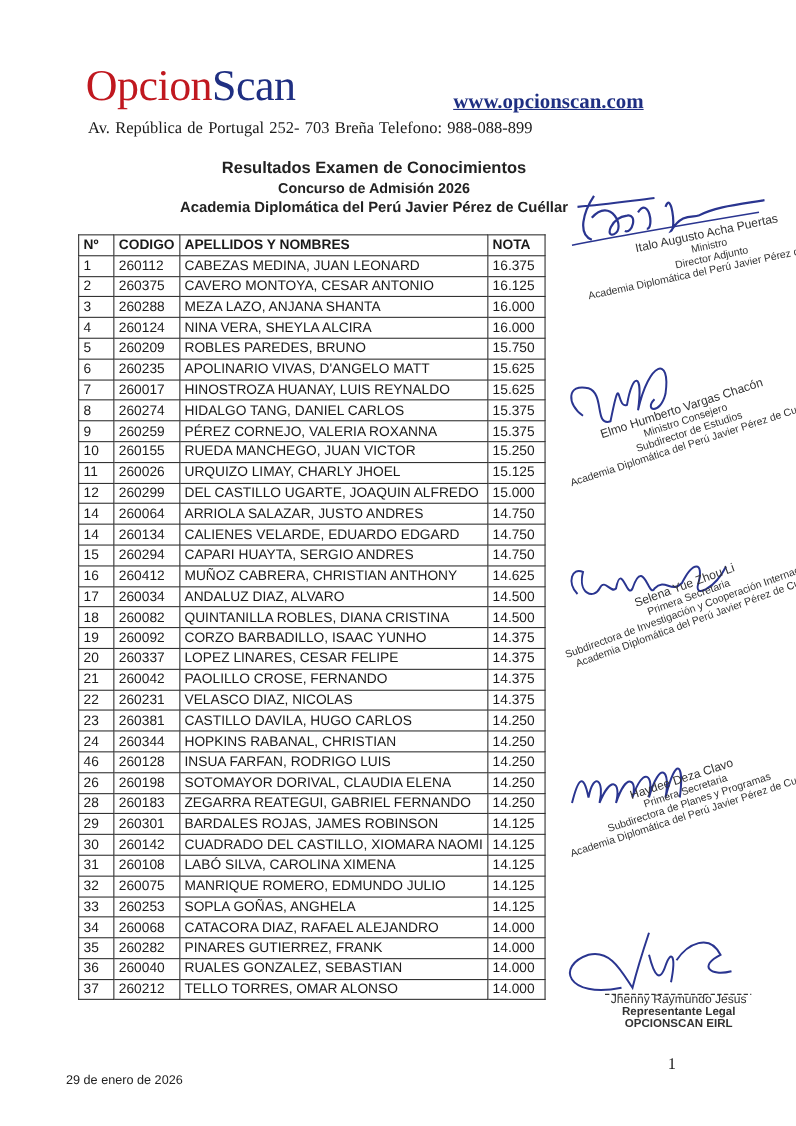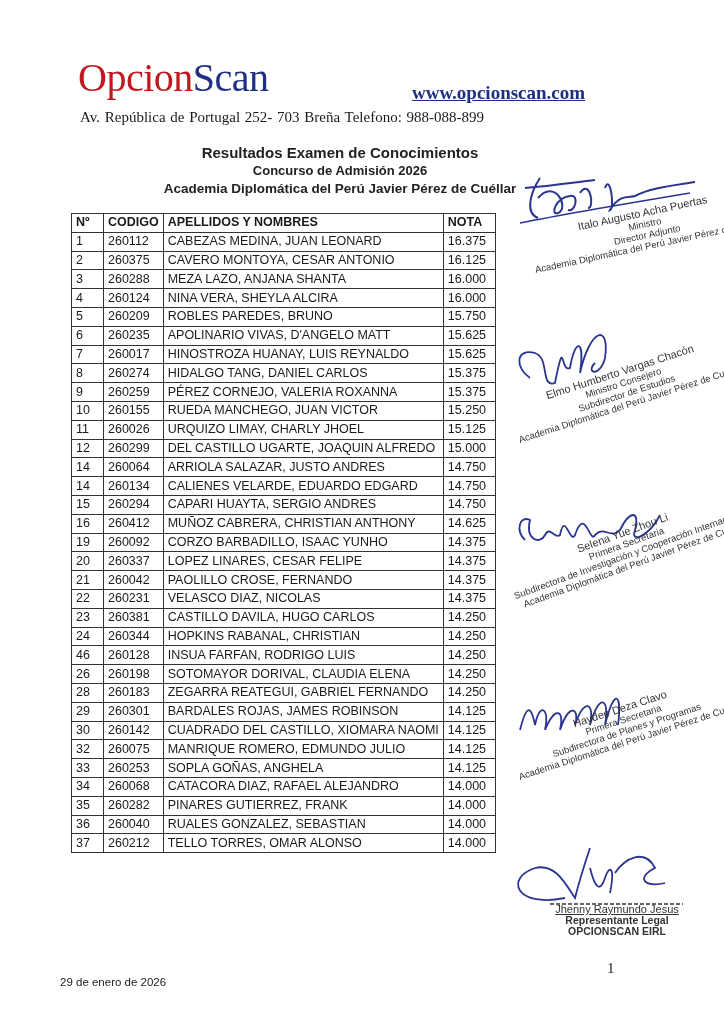--- a/index.html
+++ b/index.html
@@ -18,21 +18,21 @@
   table.results th { font-weight:bold; font-size:12.5px; }
   table.results td { font-weight:normal; }
   .c-no { width:23px;margin-left:40px; }
   .c-cod { width:49px; }
   .c-name { width:257px; }
   .c-nota { width:43px;margin-left:24px; }
   .sig { position:absolute; width:230px; }
   .sig .stamp { position:absolute; left:0; top:0; font-size:9.5px; line-height:11px; color:#333; text-align:center; white-space:nowrap; transform-origin:left top; }
   .sig .stamp .nm { font-size:11px; }
   .sig svg { position:absolute; }
-  .sig5 .nm { font-size:12px;text-decoration:underline; }
+  .sig5 .nm { font-size:12px; }
   .sig5 .line2, .sig5 .line3 { font-size:10.5px; font-weight:bold; }
   .date { position:absolute; left:60px; top:976px; font-size:11.5px; color:#222; }
   .pageno { position:absolute; left:607px; top:960px; font-family:"Liberation Serif", serif; font-size:15px; color:#222; }
 </style>
 </head>
 <body>
 
 <div class="logo">
   <span class="red">Opcion</span><span class="blue">Scan</span>
 </div>
@@ -145,20 +145,32 @@
         <td class="c-name">CAPARI HUAYTA, SERGIO ANDRES</td>
         <td class="c-nota">14.750</td>
       </tr>
       <tr>
         <td class="c-no">16</td>
         <td class="c-cod">260412</td>
         <td class="c-name">MUÑOZ CABRERA, CHRISTIAN ANTHONY</td>
         <td class="c-nota">14.625</td>
       </tr>
       <tr>
+        <td class="c-no">17</td>
+        <td class="c-cod">260034</td>
+        <td class="c-name">ANDALUZ DIAZ, ALVARO</td>
+        <td class="c-nota">14.500</td>
+      </tr>
+      <tr>
+        <td class="c-no">18</td>
+        <td class="c-cod">260082</td>
+        <td class="c-name">QUINTANILLA ROBLES, DIANA CRISTINA</td>
+        <td class="c-nota">14.500</td>
+      </tr>
+      <tr>
         <td class="c-no">19</td>
         <td class="c-cod">260092</td>
         <td class="c-name">CORZO BARBADILLO, ISAAC YUNHO</td>
         <td class="c-nota">14.375</td>
       </tr>
       <tr>
         <td class="c-no">20</td>
         <td class="c-cod">260337</td>
         <td class="c-name">LOPEZ LINARES, CESAR FELIPE</td>
         <td class="c-nota">14.375</td>
@@ -208,20 +220,26 @@
       <tr>
         <td class="c-no">29</td>
         <td class="c-cod">260301</td>
         <td class="c-name">BARDALES ROJAS, JAMES ROBINSON</td>
         <td class="c-nota">14.125</td>
       </tr>
       <tr>
         <td class="c-no">30</td>
         <td class="c-cod">260142</td>
         <td class="c-name">CUADRADO DEL CASTILLO, XIOMARA NAOMI</td>
+        <td class="c-nota">14.125</td>
+      </tr>
+      <tr>
+        <td class="c-no">31</td>
+        <td class="c-cod">260108</td>
+        <td class="c-name">LABÓ SILVA, CAROLINA XIMENA</td>
         <td class="c-nota">14.125</td>
       </tr>
       <tr>
         <td class="c-no">32</td>
         <td class="c-cod">260075</td>
         <td class="c-name">MANRIQUE ROMERO, EDMUNDO JULIO</td>
         <td class="c-nota">14.125</td>
       </tr>
       <tr>
         <td class="c-no">33</td>

